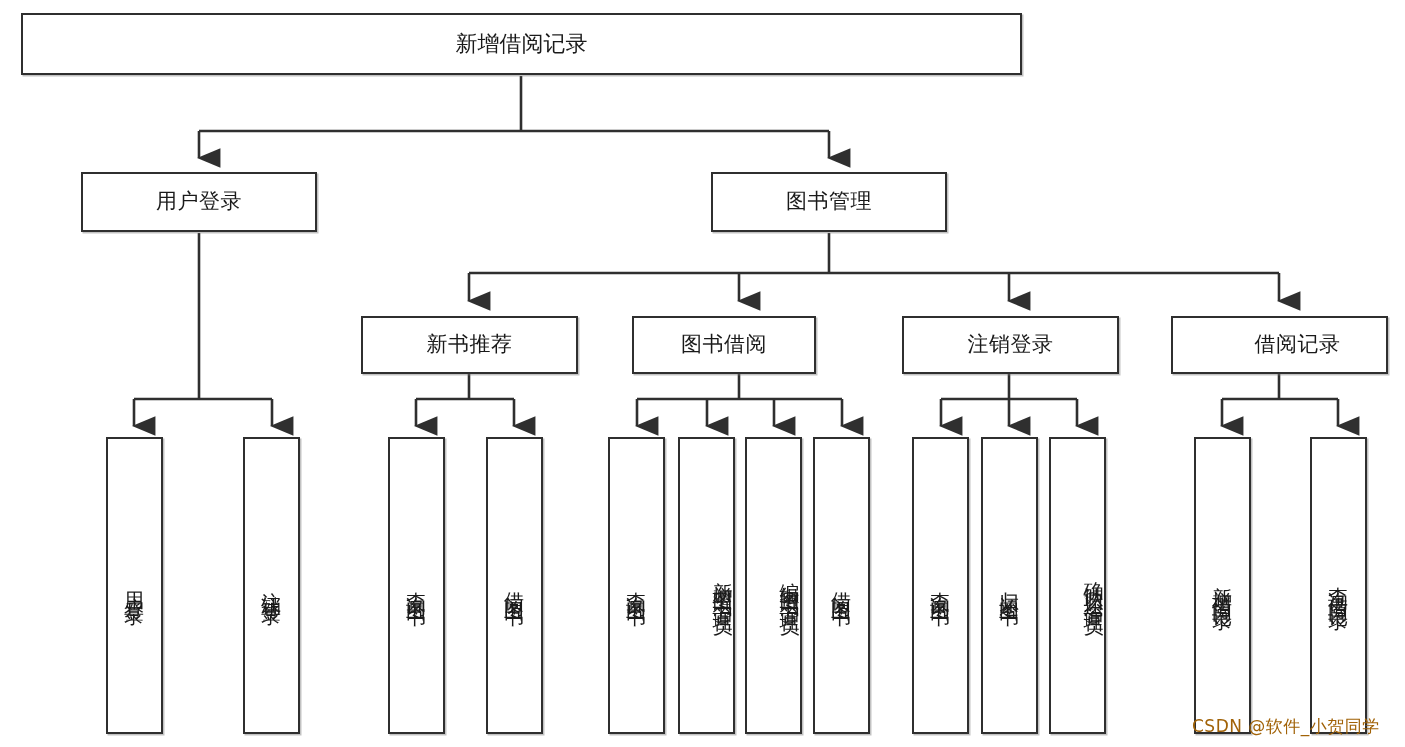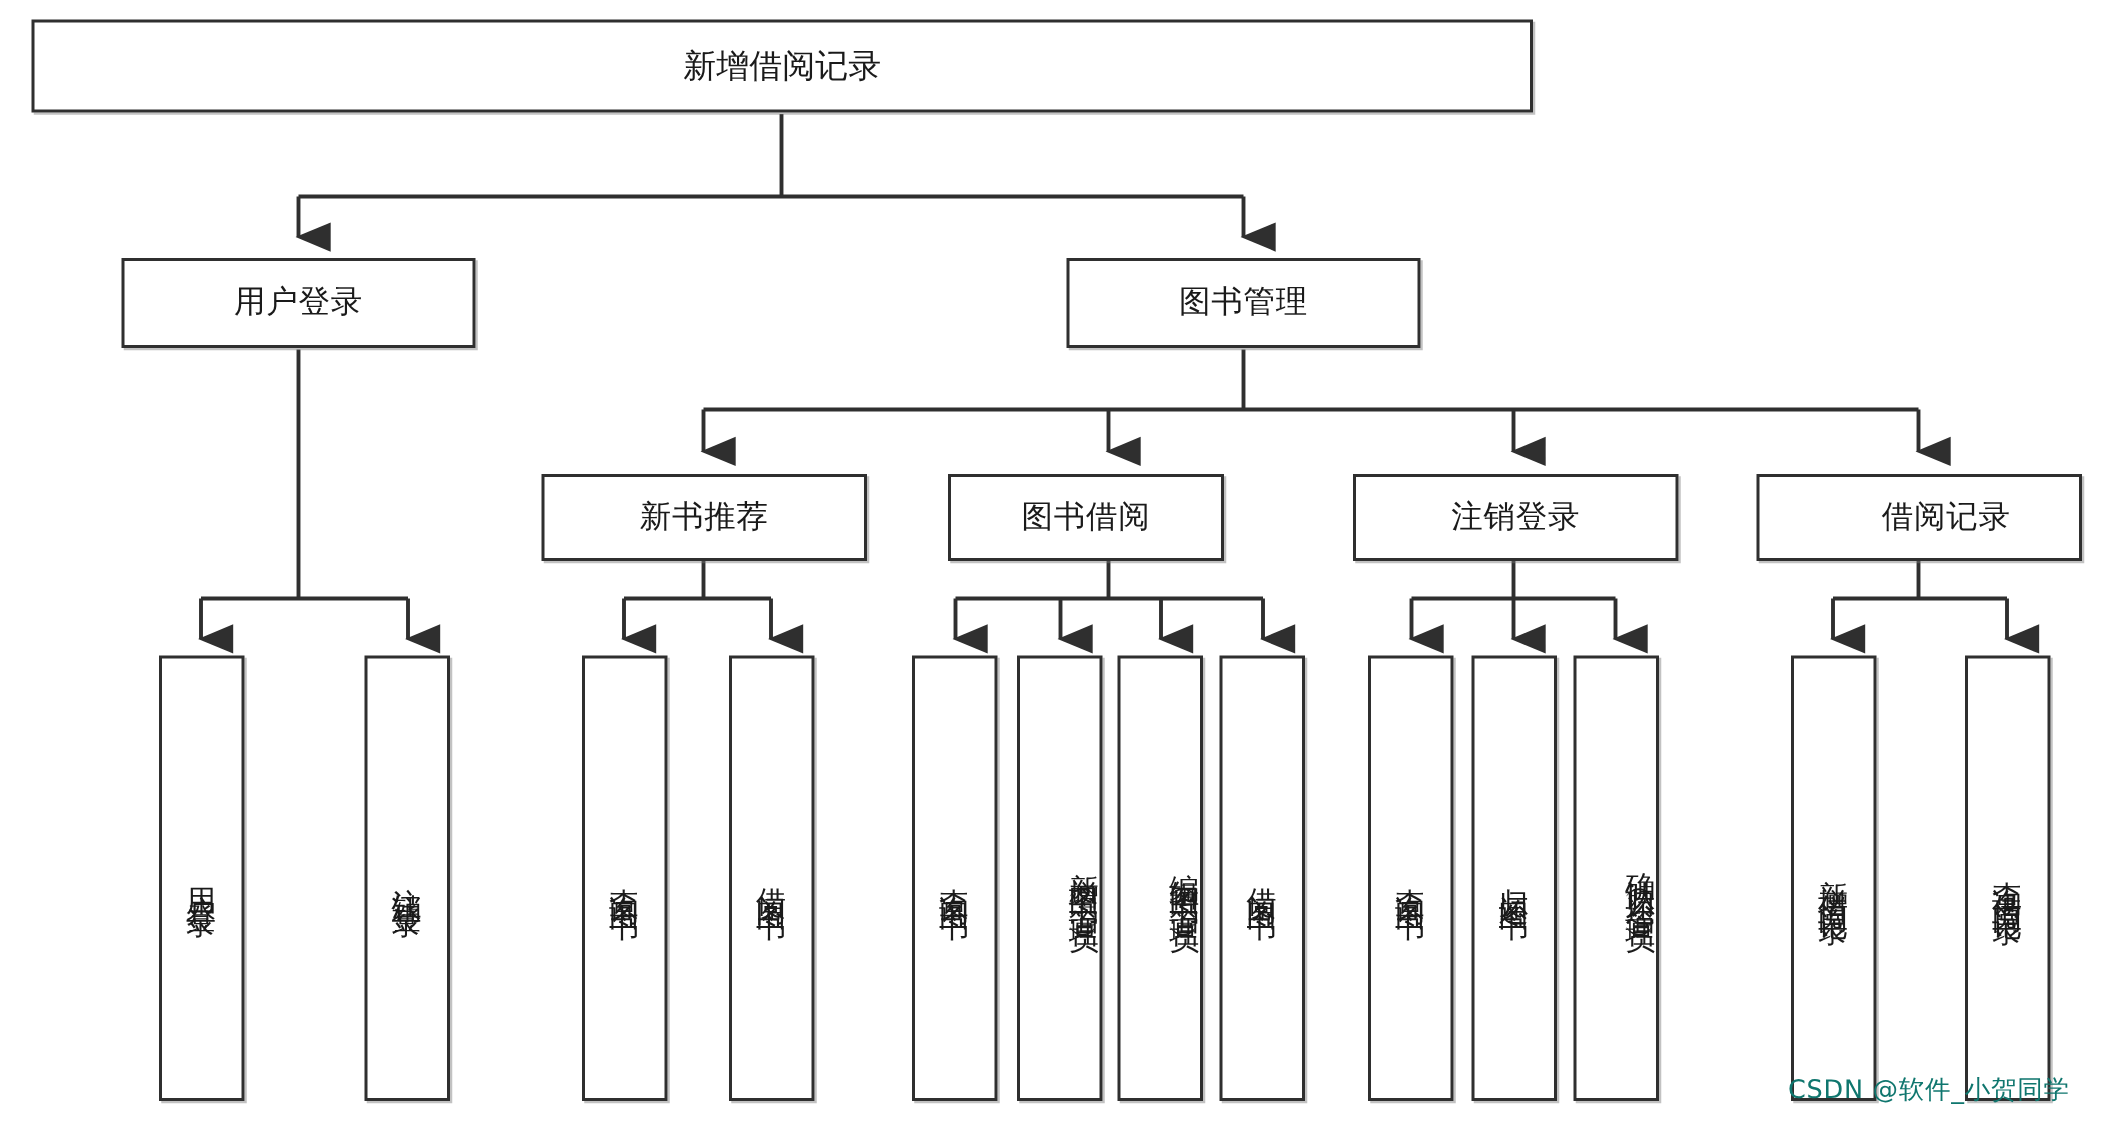--- a/index.html
+++ b/index.html
@@ -55,21 +55,21 @@
     letter-spacing: 5px;
     line-height: 1.0;
   }
   .node.leaf.center-v {
     align-items: center;
     padding-top: 0;
   }
   .watermark {
     position: absolute;
     font-size: 17px;
-    color: #0f766e;
+    color: #a16207;
     white-space: nowrap;
     letter-spacing: 0.5px;
   }
 </style>
 </head>
 <body>
 
 <div id="canvas">
 
   <svg class="wires" viewBox="0 0 1405 747" xmlns="http://www.w3.org/2000/svg">

